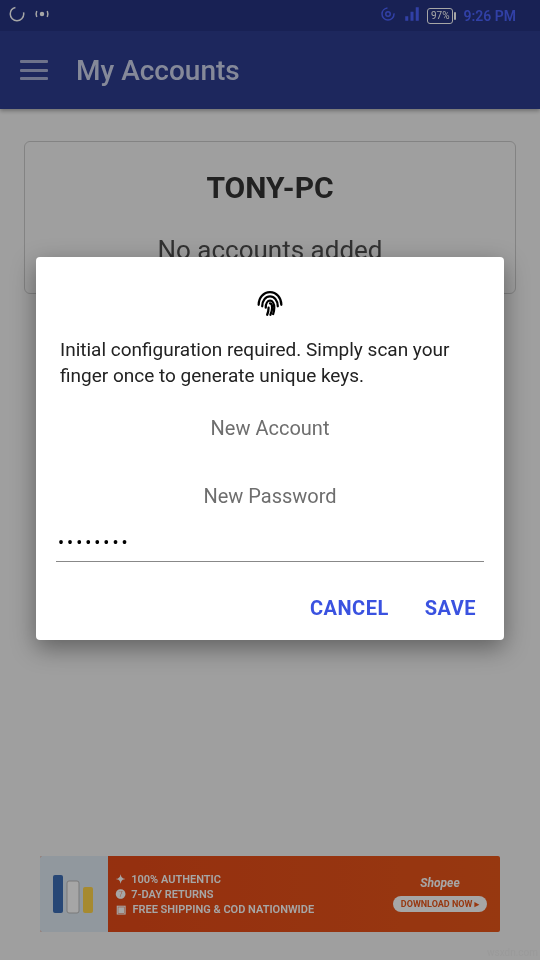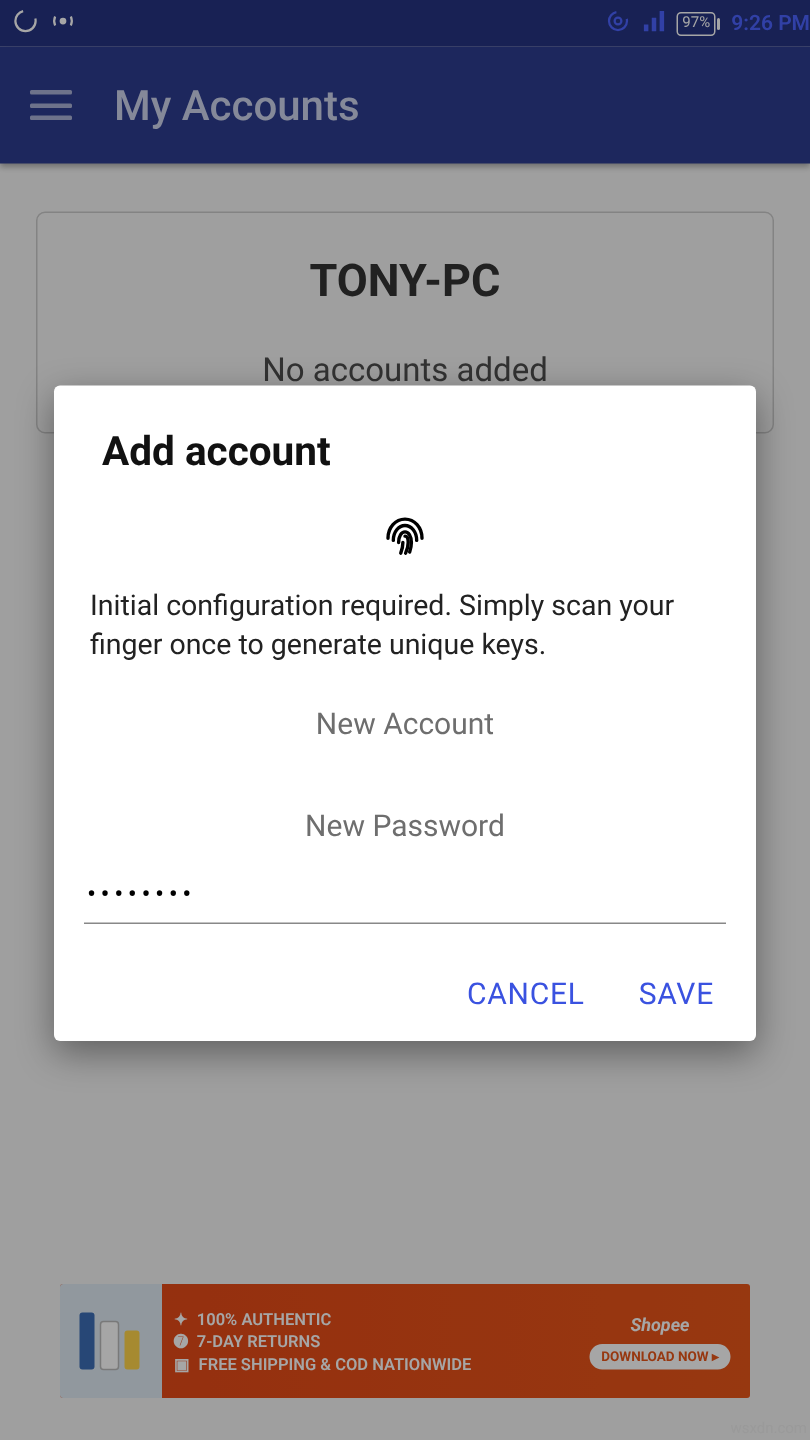--- a/index.html
+++ b/index.html
@@ -2,37 +2,37 @@
 <html><head>
 <meta charset="utf-8">
 <style>
   * { box-sizing: border-box; margin: 0; padding: 0; }
   html, body { width: 540px; height: 960px; overflow: hidden; font-family: Roboto, Arial, sans-serif; background: #000; }
   .screen { position: relative; width: 540px; height: 960px; background: #f5f5f5; }
 
   
   .status-bar { position: relative; height: 31px; background: #253381; color: #fff; display: flex; align-items: center; padding: 0 8px; font-size: 14px; }
   .sb-left { display: flex; align-items: center; gap: 6px; }
-  .sb-right { position: absolute; right: 0; top: 0; height: 100%; display: flex; align-items: center; gap: 6px; color: #4c63ff; }
+  .sb-right { position: absolute; right: 24px; top: 0; height: 100%; display: flex; align-items: center; gap: 6px; color: #4c63ff; }
   .sb-right .white { color: #fff; }
   .battery { border: 1.5px solid #fff; border-radius: 3px; padding: 0 3px; font-size: 10px; line-height: 14px; position: relative; color:#fff; }
   .battery::after { content:""; position:absolute; right:-4px; top:3px; width:2px; height:8px; background:#fff; border-radius:1px; }
   .clock { font-size: 14px; font-weight: 600; padding-left:4px; }
 
   
   .app-bar { height: 78px; background: #2d3c8f; display: flex; align-items: center; padding: 0 20px; gap: 28px; box-shadow: 0 2px 4px rgba(0,0,0,.3); }
   .hamburger { width: 28px; height: 20px; display: flex; flex-direction: column; justify-content: space-between; cursor: pointer; }
   .hamburger span { display:block; height: 3px; background: #aab1d6; border-radius: 1px; }
   .app-title { color: #cdd3ec; font-size: 28px; font-weight: 500; }
 
   
   .content { padding: 32px 24px; }
   .card { border: 1px solid #c9c9c9; border-radius: 6px; padding: 28px 16px; text-align: center; }
   .card-title { font-size: 30px; font-weight: 700; color: #333; margin-bottom: 30px; }
-  .card-sub { font-size: 22px; color: #4e4e4e; }
+  .card-sub { font-size: 26px; color: #4e4e4e; }
 
   
   .ad { position: absolute; left: 40px; right: 40px; bottom: 28px; height: 76px; background: linear-gradient(90deg,#e44817,#e9561a); border-radius: 2px; display: flex; align-items: center; color: #fff; font-size: 12px; overflow: hidden; }
   .ad-prod { width: 68px; height: 100%; background: #dfeaf3; display:flex; align-items:center; justify-content:center; }
   .ad-prod svg { width:50px; height:50px; }
   .ad-lines { flex: 1; padding: 6px 8px; display:flex; flex-direction:column; gap:2px; }
   .ad-line { display:flex; align-items:center; gap:6px; font-weight:600; font-size:11px; }
   .ad-right { width: 120px; height:100%; display:flex; flex-direction:column; align-items:center; justify-content:center; gap:6px; }
   .ad-logo { font-weight:700; font-style:italic; }
   .ad-btn { background:#fff; color:#e9561a; font-size:9px; font-weight:700; padding:3px 8px; border-radius:10px; white-space:nowrap; }
@@ -44,21 +44,21 @@
   .dialog { position:absolute; left:36px; right:36px; top:257px; background:#fff; border-radius:4px; box-shadow: 0 8px 24px rgba(0,0,0,.4); padding: 28px 20px 20px; }
   .dlg-title { font-size: 27px; font-weight: 700; color:#111; padding-left: 12px; margin-bottom: 22px; }
   .fp-wrap { text-align:center; margin-bottom:14px; }
   .dlg-msg { font-size:19px; color:#222; line-height:1.35; padding: 0 4px; margin-bottom: 28px; }
   .field-label { text-align:center; font-size:20px; color:#6e6e6e; margin-bottom: 18px; }
   .field { border:none; border-bottom: 2px solid #999; width:100%; font-size:22px; padding: 6px 2px 8px; outline:none; background:transparent; font-family: inherit; }
   .field.active { border-bottom-color: #3a52e0; }
   .field-gap { height: 26px; }
   .pwd { letter-spacing: 3px; font-size:18px; border-bottom-width:1px; border-bottom-color:#888; }
   .dlg-actions { display:flex; justify-content:flex-end; gap: 36px; margin-top: 34px; padding-right: 8px; }
-  .dlg-btn { background:none; border:none; font-size:20px; font-weight:400; color:#3a52e0; letter-spacing:0.5px; cursor:pointer; font-family:inherit; }
+  .dlg-btn { background:none; border:none; font-size:20px; font-weight:700; color:#3a52e0; letter-spacing:0.5px; cursor:pointer; font-family:inherit; }
 
   .watermark { position:absolute; right:2px; bottom:2px; font-size:10px; color:#9a9a9a; }
 </style>
 </head>
 <body>
 
 <div class="screen">
 
   <div class="status-bar">
     <div class="sb-left">
@@ -132,21 +132,20 @@
     </div>
     <div class="ad-right">
       <div class="ad-logo">Shopee</div>
       <div class="ad-btn">DOWNLOAD NOW ▸</div>
     </div>
   </div>
 
   <div class="scrim"></div>
 
   <div class="dialog">
-    <div class="dlg-title">Add account</div>
 
     <div class="fp-wrap">
       <svg width="34" height="34" viewBox="0 0 24 24" fill="none" stroke="#000" stroke-width="1.6" stroke-linecap="round">
         <path d="M4 14c0-5 3.5-9 8-9s8 4 8 9"></path>
         <path d="M6.5 15c0-4 2.5-7 5.5-7s5.5 3 5.5 7"></path>
         <path d="M9 16c0-3 1.3-5 3-5s3 2 3 5c0 1.5-.3 3-.8 4.5"></path>
         <path d="M12 13c.8 0 1.5 1 1.5 3 0 1.8-.5 3.5-1.2 5"></path>
         <path d="M10 21c.6-1.5 1-3.2 1-5"></path>
       </svg>
     </div>

